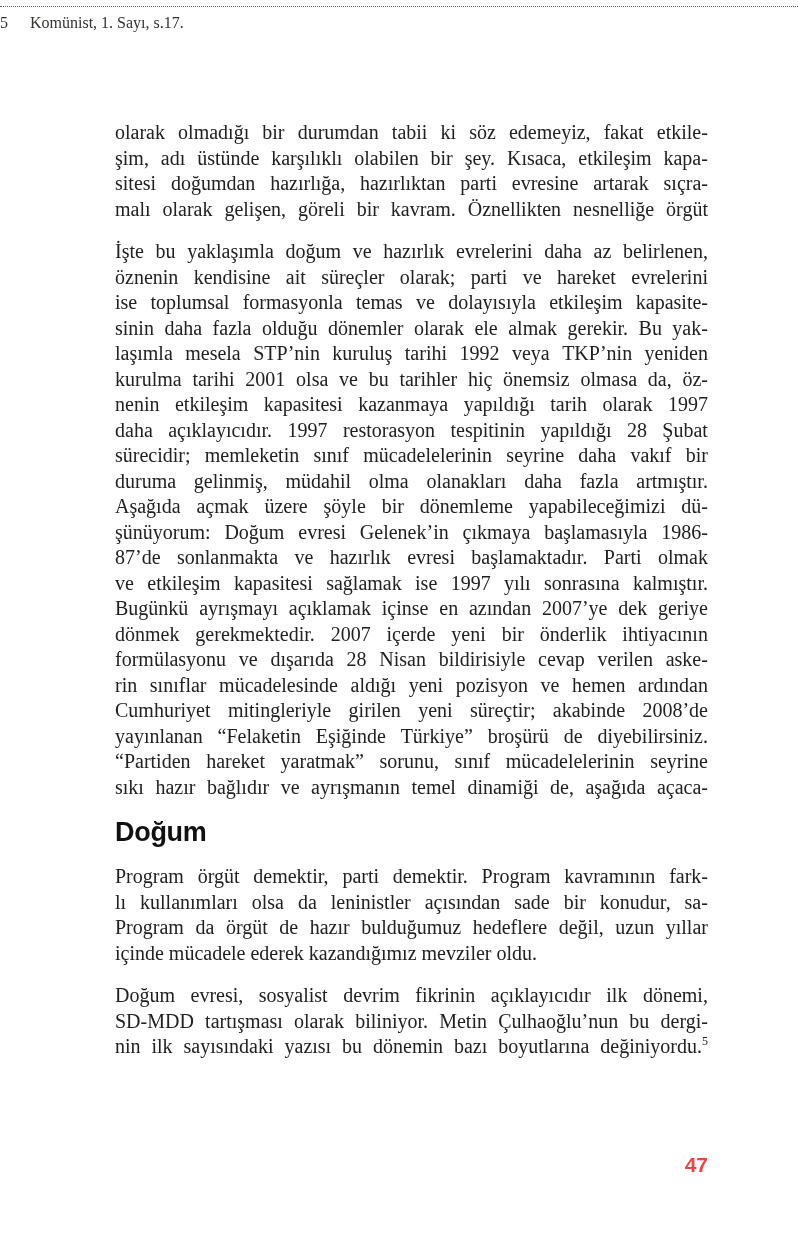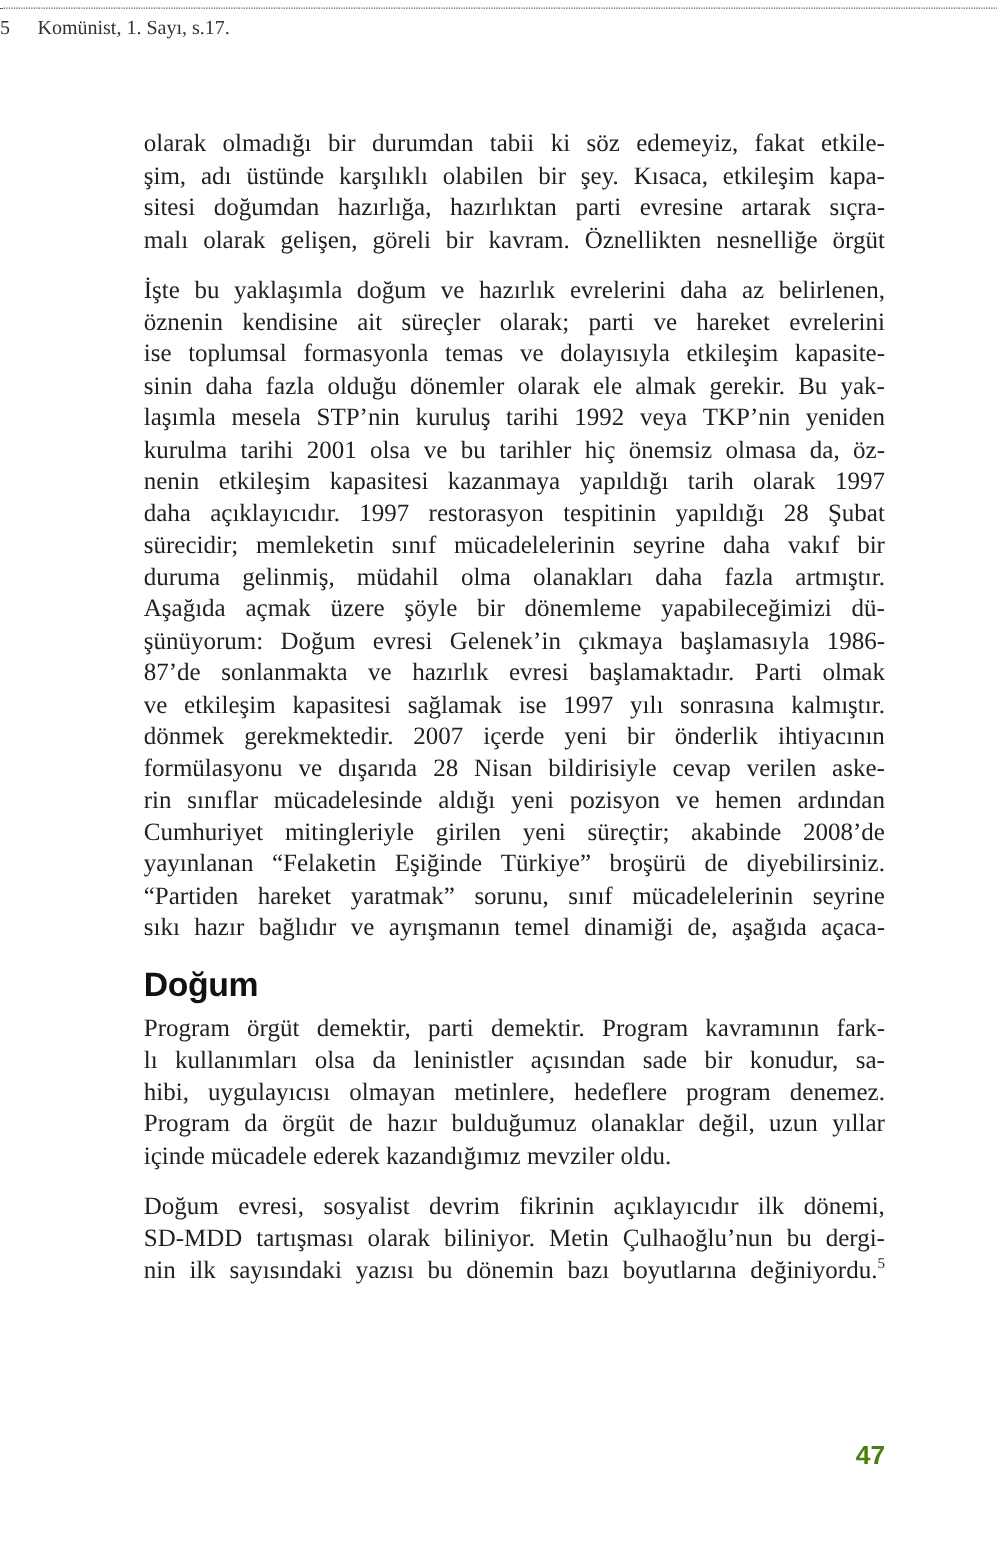--- a/index.html
+++ b/index.html
@@ -16,21 +16,21 @@
     font-family: "Liberation Serif", "DejaVu Serif", serif;
     color: #232120;
   }
   #text-column {
     position: absolute;
     left: 115px;
     top: 103px;
     width: 593px;
   }
   .para {
-    margin: 0 0 15px 0;
+    margin: 17px 0 15px 0;
     font-size: 20px;
   }
   .para-line {
     line-height: 25.5px;
     white-space: nowrap;
   }
   .para-line.justified {
     display: flex;
     justify-content: space-between;
   }
@@ -64,21 +64,21 @@
     width: 30px;
     flex: 0 0 30px;
   }
   #page-number {
     position: absolute;
     right: 90px;
     top: 1153px;
     font-family: "Liberation Sans", "DejaVu Sans", sans-serif;
     font-weight: 700;
     font-size: 21px;
-    color: #4d7c0f;
+    color: #ef4444;
   }
 </style>
 </head>
 <body>
 
 <div id="book-page">
   <div id="text-column">
 
   <div class="para">
         <div class="para-line justified">
@@ -273,20 +273,31 @@
           <span>etkileşim</span>
           <span>kapasitesi</span>
           <span>sağlamak</span>
           <span>ise</span>
           <span>1997</span>
           <span>yılı</span>
           <span>sonrasına</span>
           <span>kalmıştır.</span>
         </div>
         <div class="para-line justified">
+          <span>Bugünkü</span>
+          <span>ayrışmayı</span>
+          <span>açıklamak</span>
+          <span>içinse</span>
+          <span>en</span>
+          <span>azından</span>
+          <span>2007’ye</span>
+          <span>dek</span>
+          <span>geriye</span>
+        </div>
+        <div class="para-line justified">
           <span>dönmek</span>
           <span>gerekmektedir.</span>
           <span>2007</span>
           <span>içerde</span>
           <span>yeni</span>
           <span>bir</span>
           <span>önderlik</span>
           <span>ihtiyacının</span>
         </div>
         <div class="para-line justified">
@@ -369,36 +380,27 @@
           <span>olsa</span>
           <span>da</span>
           <span>leninistler</span>
           <span>açısından</span>
           <span>sade</span>
           <span>bir</span>
           <span>konudur,</span>
           <span>sa-</span>
         </div>
         <div class="para-line justified">
-          <span>hibi,</span>
-          <span>uygulayıcısı</span>
-          <span>olmayan</span>
-          <span>metinlere,</span>
-          <span>hedeflere</span>
-          <span>program</span>
-          <span>denemez.</span>
-        </div>
-        <div class="para-line justified">
           <span>Program</span>
           <span>da</span>
           <span>örgüt</span>
           <span>de</span>
           <span>hazır</span>
           <span>bulduğumuz</span>
-          <span>olanaklar</span>
+          <span>hedeflere</span>
           <span>değil,</span>
           <span>uzun</span>
           <span>yıllar</span>
         </div>
         <div class="para-line">içinde mücadele ederek kazandığımız mevziler oldu.</div>
       </div>
       <div class="para">
         <div class="para-line justified">
           <span>Doğum</span>
           <span>evresi,</span>

